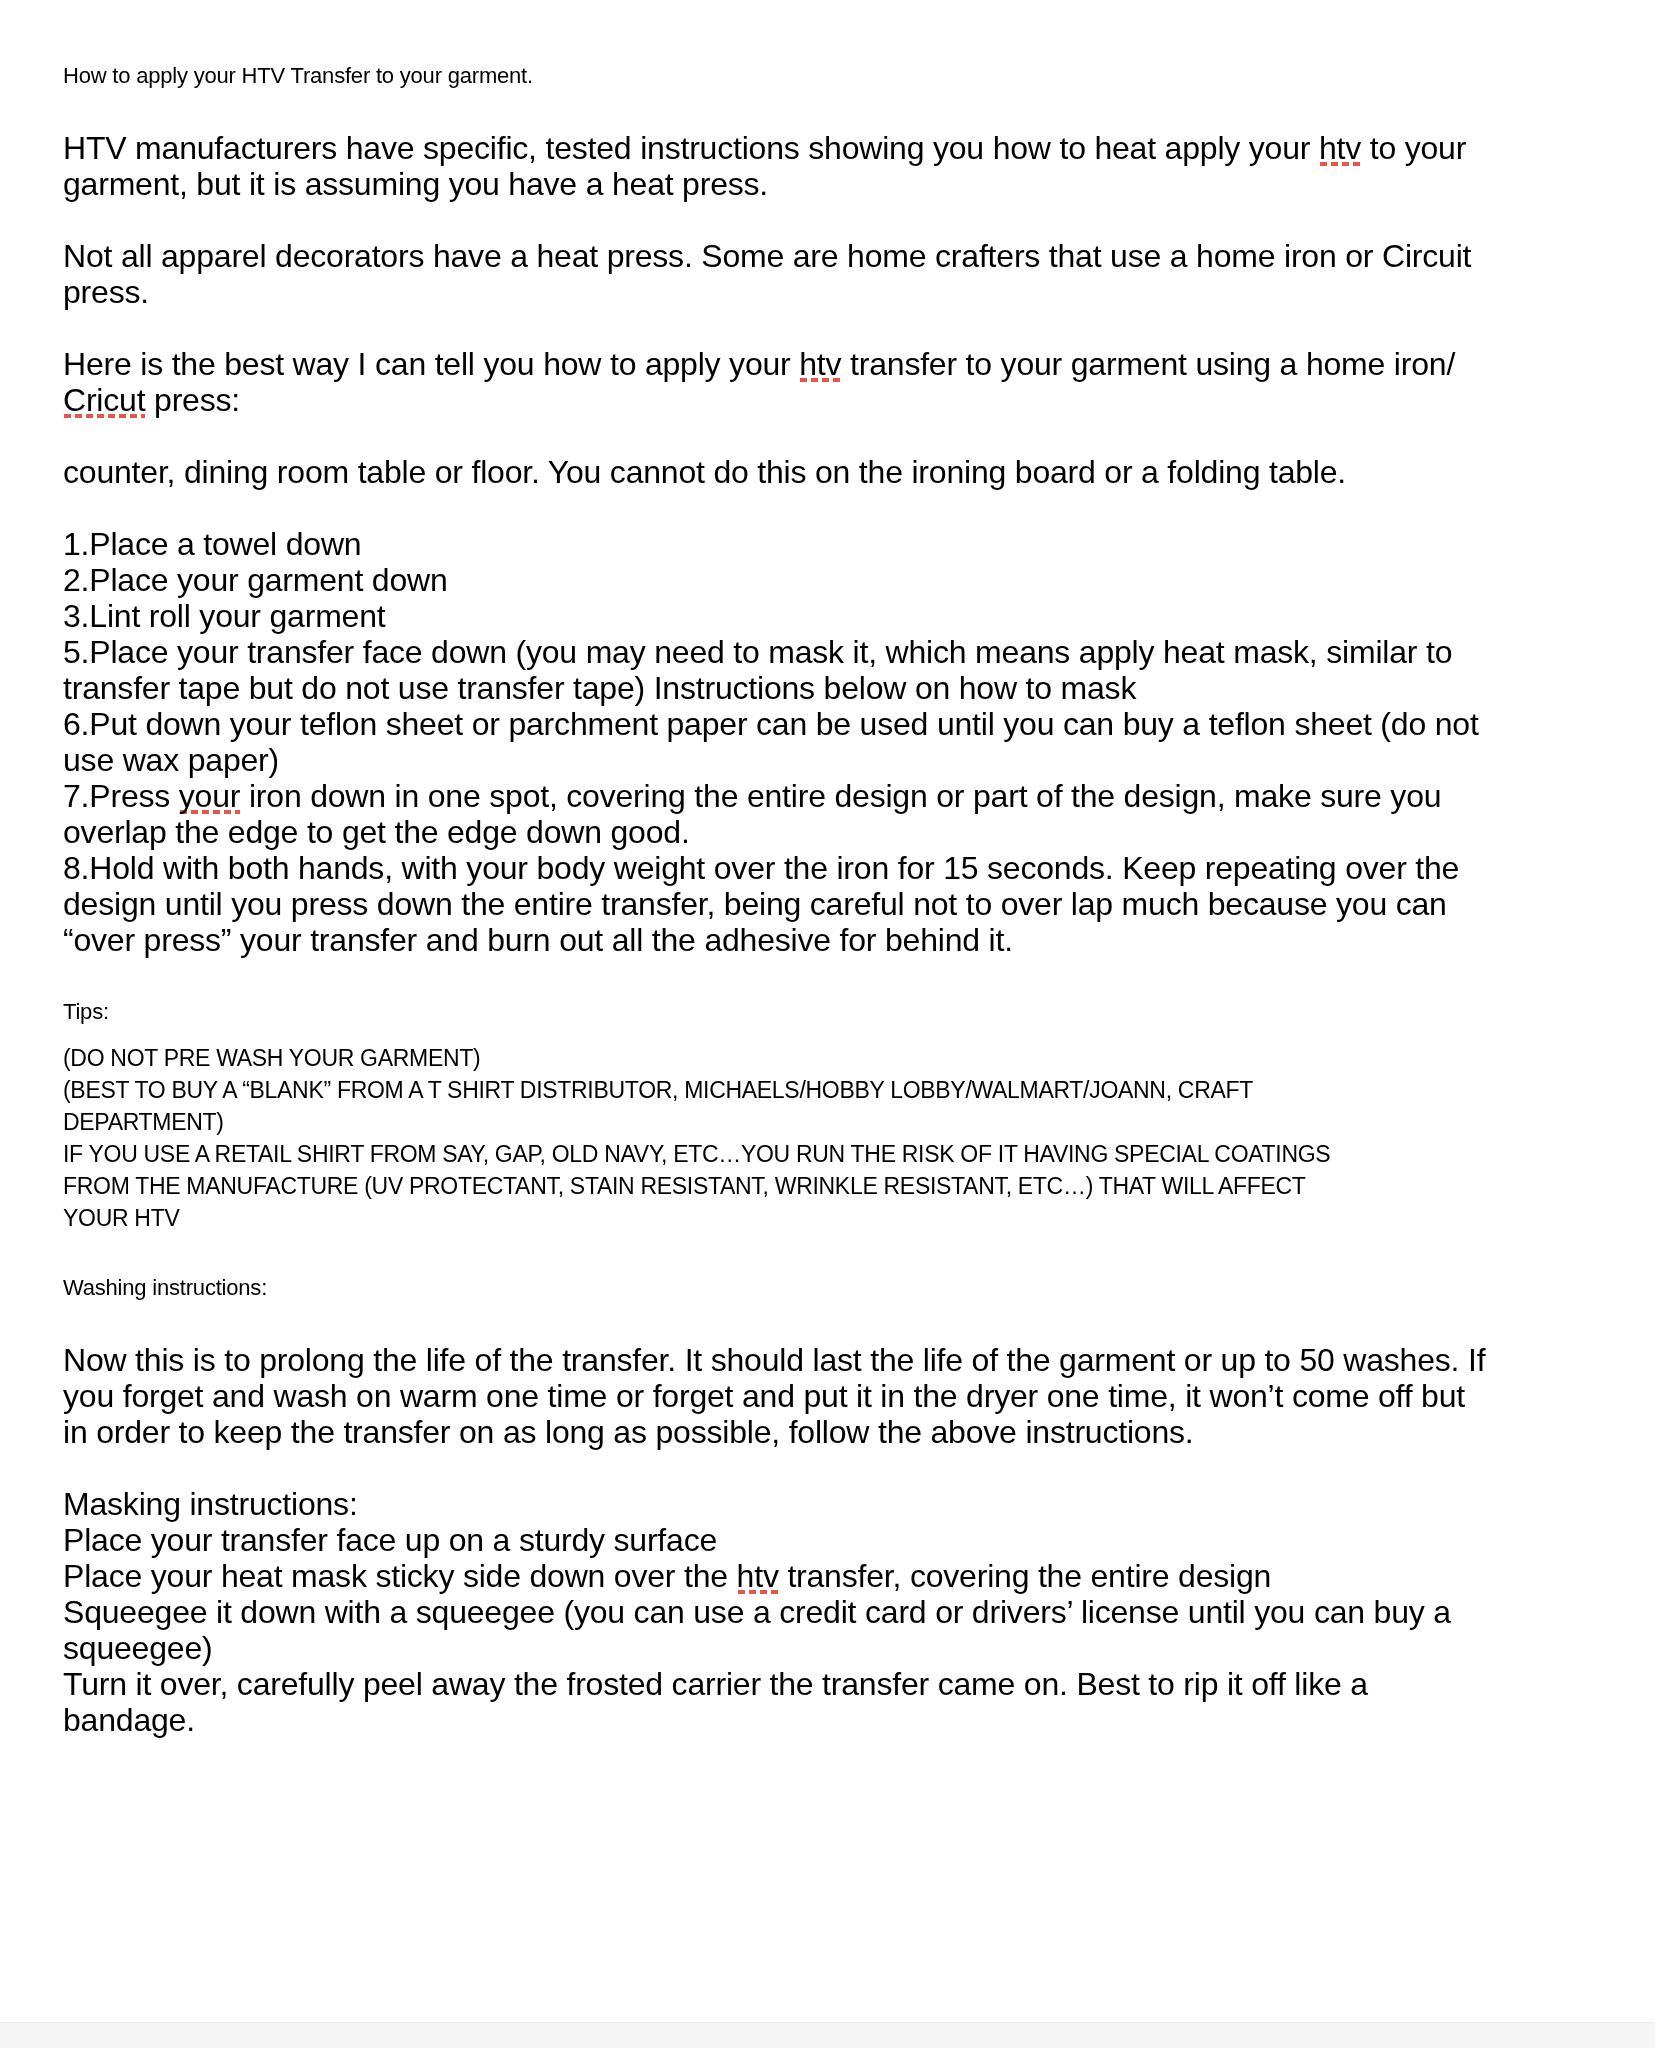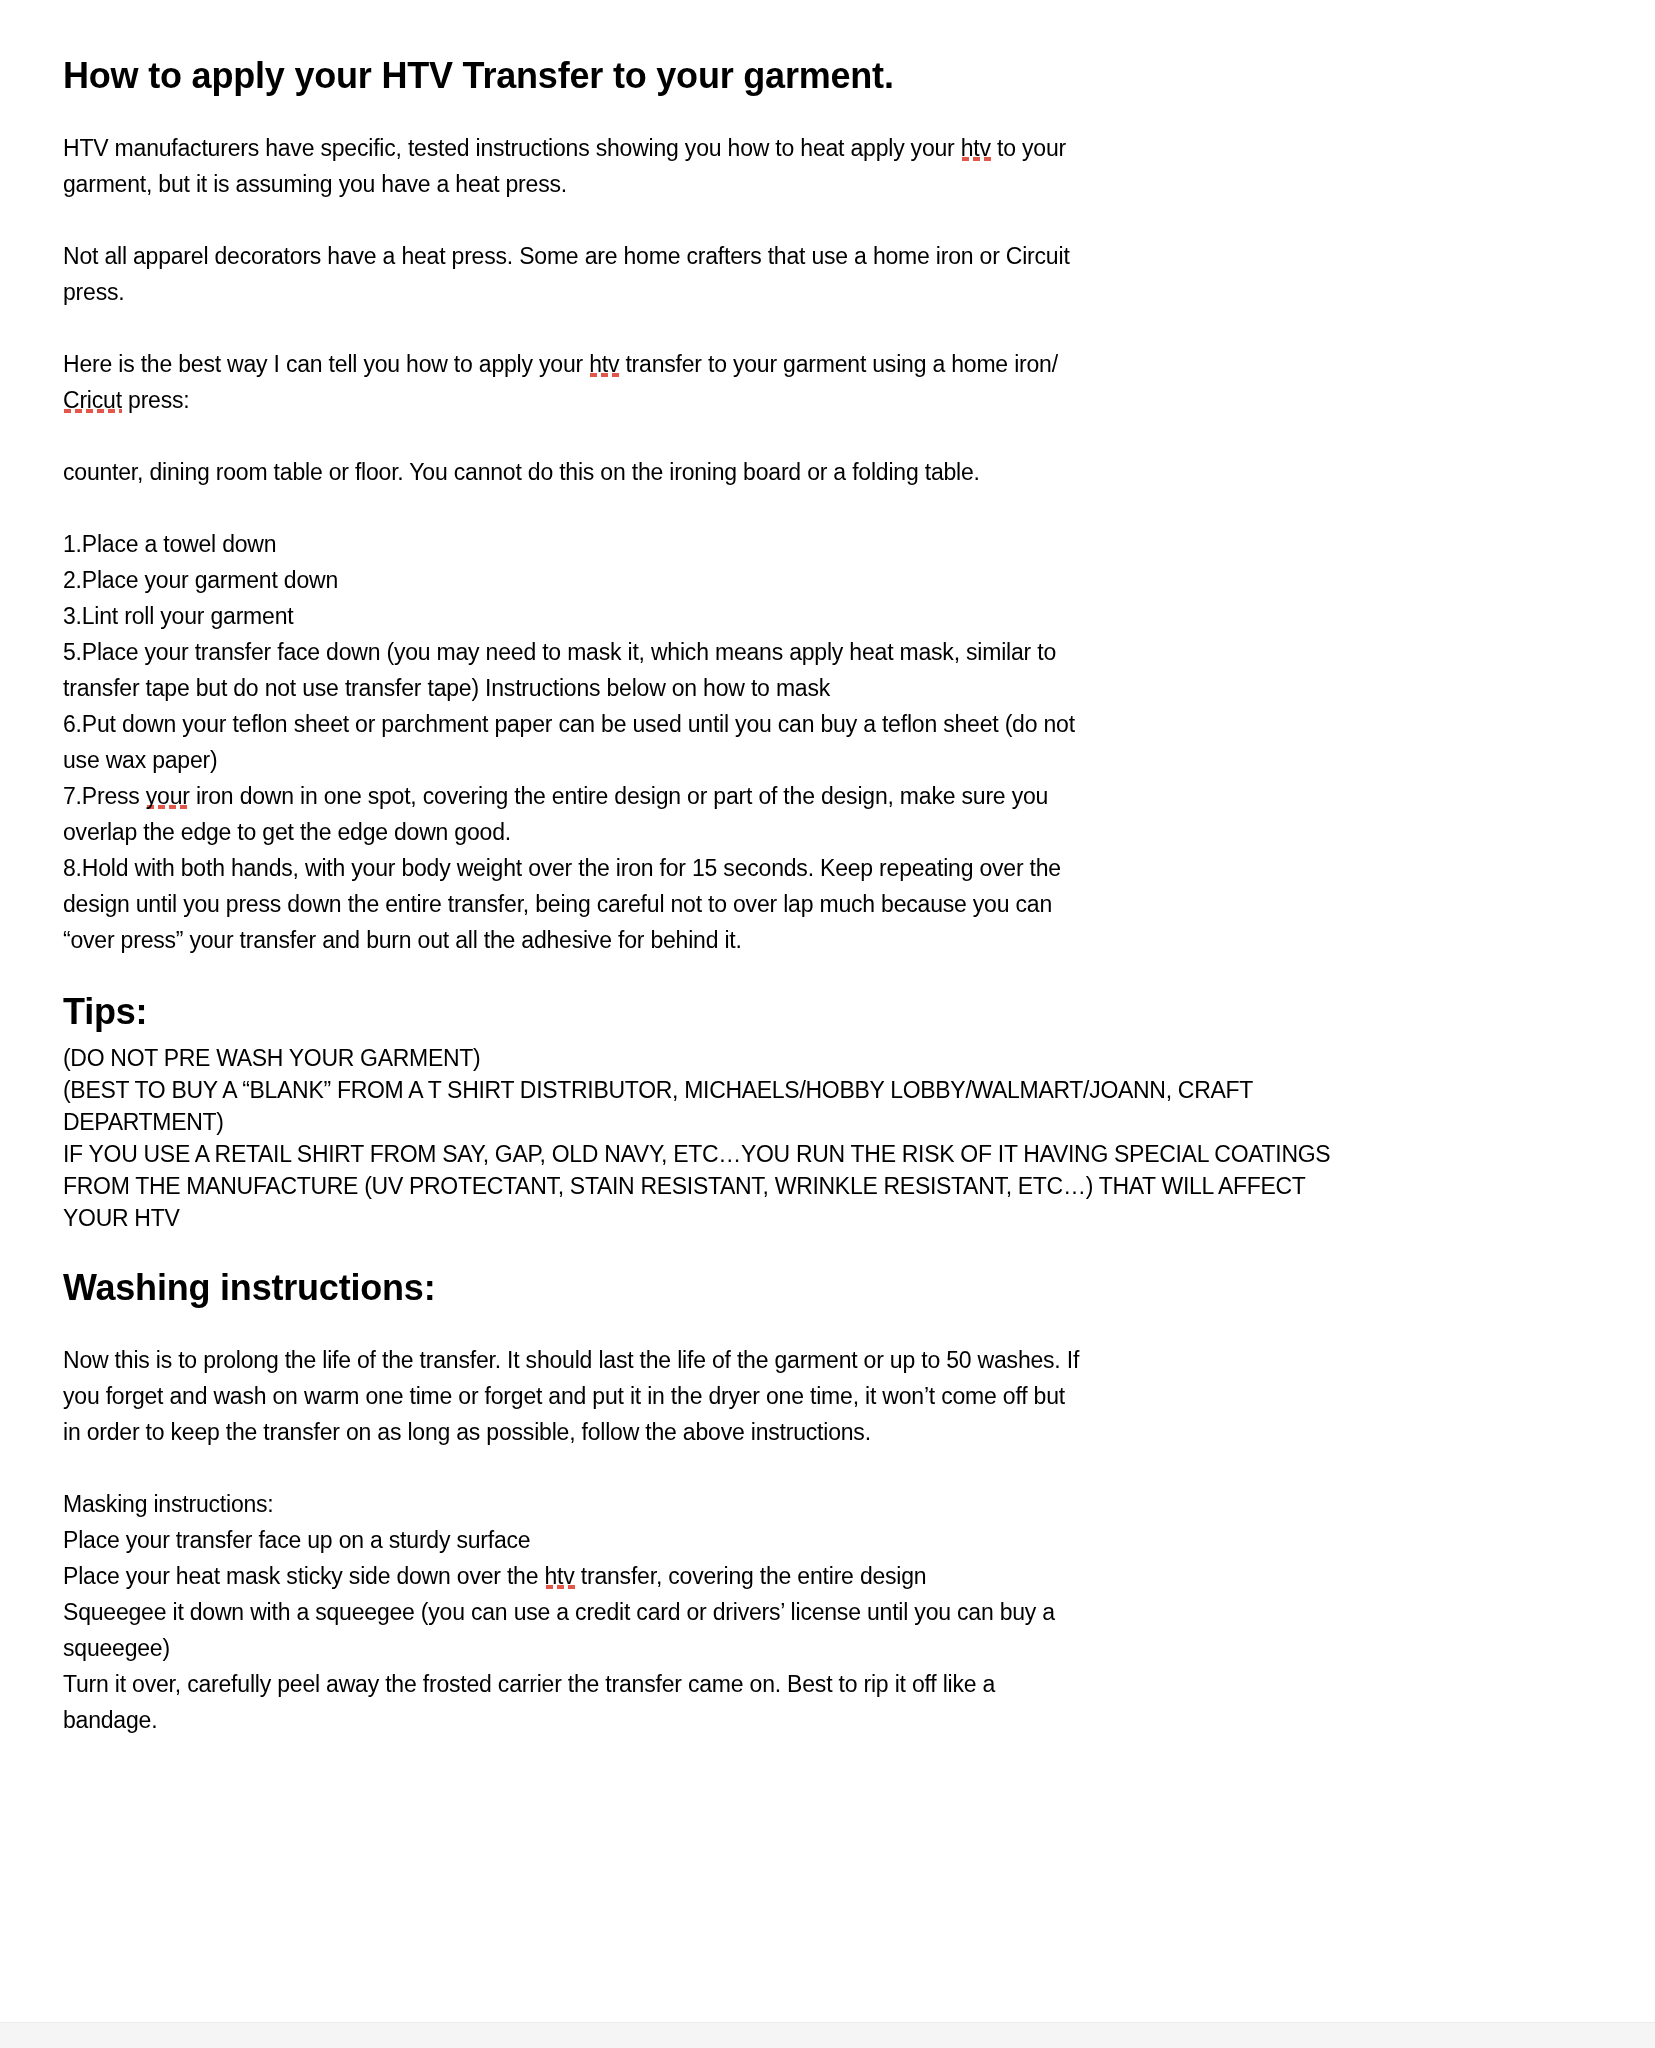--- a/index.html
+++ b/index.html
@@ -17,28 +17,28 @@
     overflow:hidden;
   }
   .page{
     position:absolute;inset:0;
     background:#ffffff;
   }
   .doc{
     padding:58px 50px 0 63px;
   }
   .block{
-    font-size:23px;
+    font-size:32px;
     line-height:36px;
     margin-top:36px;
     letter-spacing:-0.2px;
   }
   .block.heading{
-    font-weight:bold;
-    font-size:36px;
+    font-weight:normal;
+    font-size:22px;
   }
   .block.first{margin-top:0;}
   .block.no-gap{margin-top:12px;}
   .block.caps{
     font-size:23px;
     line-height:32px;
     letter-spacing:-0.3px;
   }
   .line{display:block;white-space:pre;}
   .miss{

